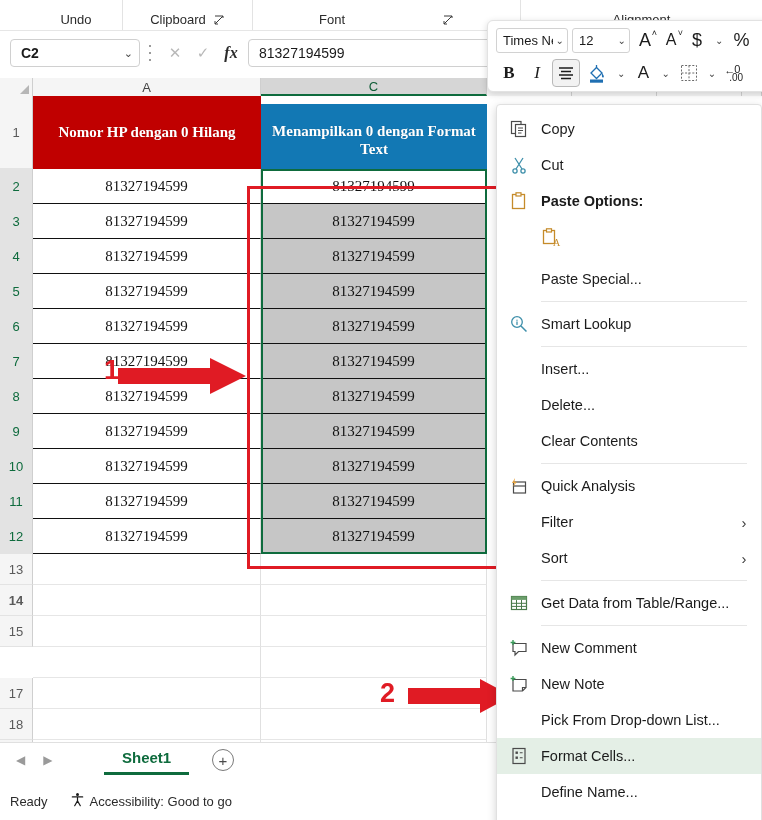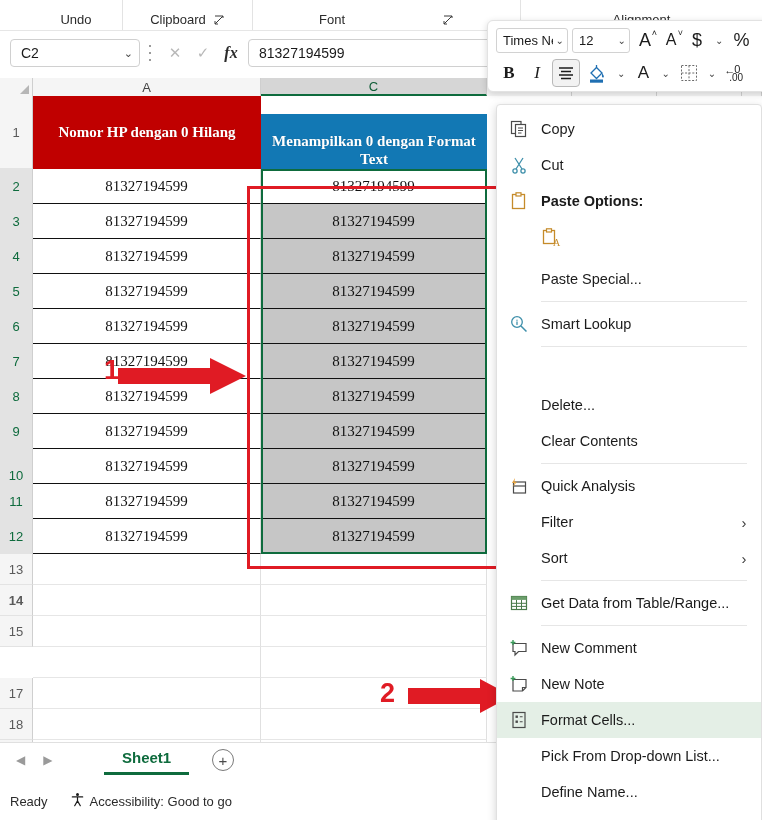--- a/index.html
+++ b/index.html
@@ -32,21 +32,21 @@
   .rb-launcher svg { display: block; }
 
   
   .fbar { position: absolute; left: 0; top: 31px; width: 762px; height: 47px; background:#fff; }
   .namebox {
     position: absolute; left: 10px; top: 8px; width: 130px; height: 28px;
     border: 1px solid #d0d0d0; border-radius: 4px; background: #fff;
     display: flex; align-items: center; padding: 0 6px 0 10px;
     font-size: 14px; color: #1a1a1a;
   }
-  .namebox .nb-text { flex: 1; }
+  .namebox .nb-text { flex: 1; font-weight: bold; }
   .namebox .nb-caret { color: #444; font-size: 11px; }
   .fb-dots {
     position: absolute; left: 148px; top: 14px; width: 4px; height: 16px;
     display: flex; flex-direction: column; justify-content: space-between; align-items: center;
   }
   .fb-dots i { display:block; width: 2px; height: 2px; background: #7a7a7a; border-radius: 50%; }
   .fb-btns { position: absolute; left: 162px; top: 8px; height: 28px; display: flex; align-items: center; gap: 2px; }
   .fb-btn {
     width: 26px; height: 26px; display:flex; align-items:center; justify-content:center;
     color: #b8b8b8; font-size: 15px;
@@ -279,21 +279,21 @@
       </div>
       <div class="colhead" style="left:742px; width:20px;"></div>
     </div>
 
     <div class="rowhead" style="top:18px; height:73px;">
       <span>1</span>
     </div>
     <div class="cell hdr" style="left:33px; top:18px; width:228px; height:73px; background:#C00000;">
       <span>Nomor HP dengan 0 Hilang</span>
     </div>
-    <div class="cell hdr" style="left:261px; top:36px; width:226px; height:73px; background:#1278B4;">
+    <div class="cell hdr" style="left:261px; top:26px; width:226px; height:73px; background:#1278B4;">
       <span>Menampilkan 0 dengan Format Text</span>
     </div>
 
     <div class="rowhead sel" style="top:91px; height:35px;">
       <span>2</span>
       </div>
     <div class="cell" style="left:33px; top:91px; width:228px; height:35px;">
       <span>81327194599</span>
       </div>
     <div class="cell" style="left:261px; top:91px; width:226px; height:35px;">
@@ -363,21 +363,21 @@
     <div class="rowhead sel" style="top:336px; height:35px;">
       <span>9</span>
       </div>
     <div class="cell" style="left:33px; top:336px; width:228px; height:35px;">
       <span>81327194599</span>
       </div>
     <div class="cell selgray" style="left:261px; top:336px; width:226px; height:35px;">
       <span>81327194599</span>
       </div>
 
-    <div class="rowhead sel" style="top:371px; height:35px;align-items:flex-end;">
+    <div class="rowhead sel" style="top:371px; height:35px;">
       <span>10</span>
       </div>
     <div class="cell" style="left:33px; top:371px; width:228px; height:35px;">
       <span>81327194599</span>
       </div>
     <div class="cell selgray" style="left:261px; top:371px; width:226px; height:35px;">
       <span>81327194599</span>
       </div>
 
     <div class="rowhead sel" style="top:406px; height:35px;">
@@ -617,20 +617,21 @@
           <path d="M7 5.2 V5.3 M7 7 V9.4" stroke="#3e8faa" stroke-width="1.3" stroke-linecap="round"></path>
         </svg>
       </span>
       <span class="ctx-label">Smart Lookup</span>
     </div>
 
     <div class="ctx-sep"></div>
 
     <div class="ctx-item">
       <span class="ctx-ico"></span>
+      <span class="ctx-label">Insert...</span>
     </div>
 
     <div class="ctx-item">
       <span class="ctx-ico"></span>
       <span class="ctx-label">Delete...</span>
     </div>
 
     <div class="ctx-item">
       <span class="ctx-ico"></span>
       <span class="ctx-label">Clear Contents</span>
@@ -688,41 +689,41 @@
 
     <div class="ctx-item">
       <span class="ctx-ico">
         <svg width="18" height="18" viewBox="0 0 18 18">
           <path d="M3 4.5 H16 V12.5 L12.5 16 H3 Z" fill="none" stroke="#4a4a4a" stroke-width="1.2"></path>
           <path d="M12.5 16 V12.5 H16" fill="none" stroke="#4a4a4a" stroke-width="1.2"></path>
           <path d="M3 1 V6 M0.6 3.5 H5.4" stroke="#3a9a5a" stroke-width="1.4"></path>
         </svg>
       </span>
       <span class="ctx-label">New Note</span>
+    </div>
+
+    <div class="ctx-item">
+      <span class="ctx-ico"></span>
+      <span class="ctx-label">Pick From Drop-down List...</span>
     </div>
 
     <div class="ctx-item highlight">
       <span class="ctx-ico">
         <svg width="18" height="18" viewBox="0 0 18 18">
           <rect x="3" y="1.5" width="12" height="15" fill="none" stroke="#4a4a4a" stroke-width="1.2"></rect>
           <rect x="5.5" y="4.5" width="2.4" height="2.4" fill="#4a4a4a"></rect>
           <rect x="5.5" y="9.5" width="2.4" height="2.4" fill="#4a4a4a"></rect>
           <path d="M9.8 5.7 H12.6 M9.8 10.7 H12.6" stroke="#4a4a4a" stroke-width="1.1"></path>
         </svg>
       </span>
       <span class="ctx-label">Format Cells...</span>
     </div>
 
     <div class="ctx-item">
       <span class="ctx-ico"></span>
-      <span class="ctx-label">Pick From Drop-down List...</span>
-    </div>
-
-    <div class="ctx-item">
-      <span class="ctx-ico"></span>
       <span class="ctx-label">Define Name...</span>
     </div>
 
     <div class="ctx-item">
       <span class="ctx-ico">
         <svg width="18" height="18" viewBox="0 0 18 18">
           <path d="M7.5 11 C5.5 13 3.5 13 2.3 11.6 C1 10.2 1.4 8.3 3.2 6.8 L5.2 5.2" fill="none" stroke="#4a4a4a" stroke-width="1.3" stroke-linecap="round"></path>
           <path d="M10.5 7 C12.5 5 14.5 5 15.7 6.4 C17 7.8 16.6 9.7 14.8 11.2 L12.8 12.8" fill="none" stroke="#4a4a4a" stroke-width="1.3" stroke-linecap="round"></path>
         </svg>
       </span>

